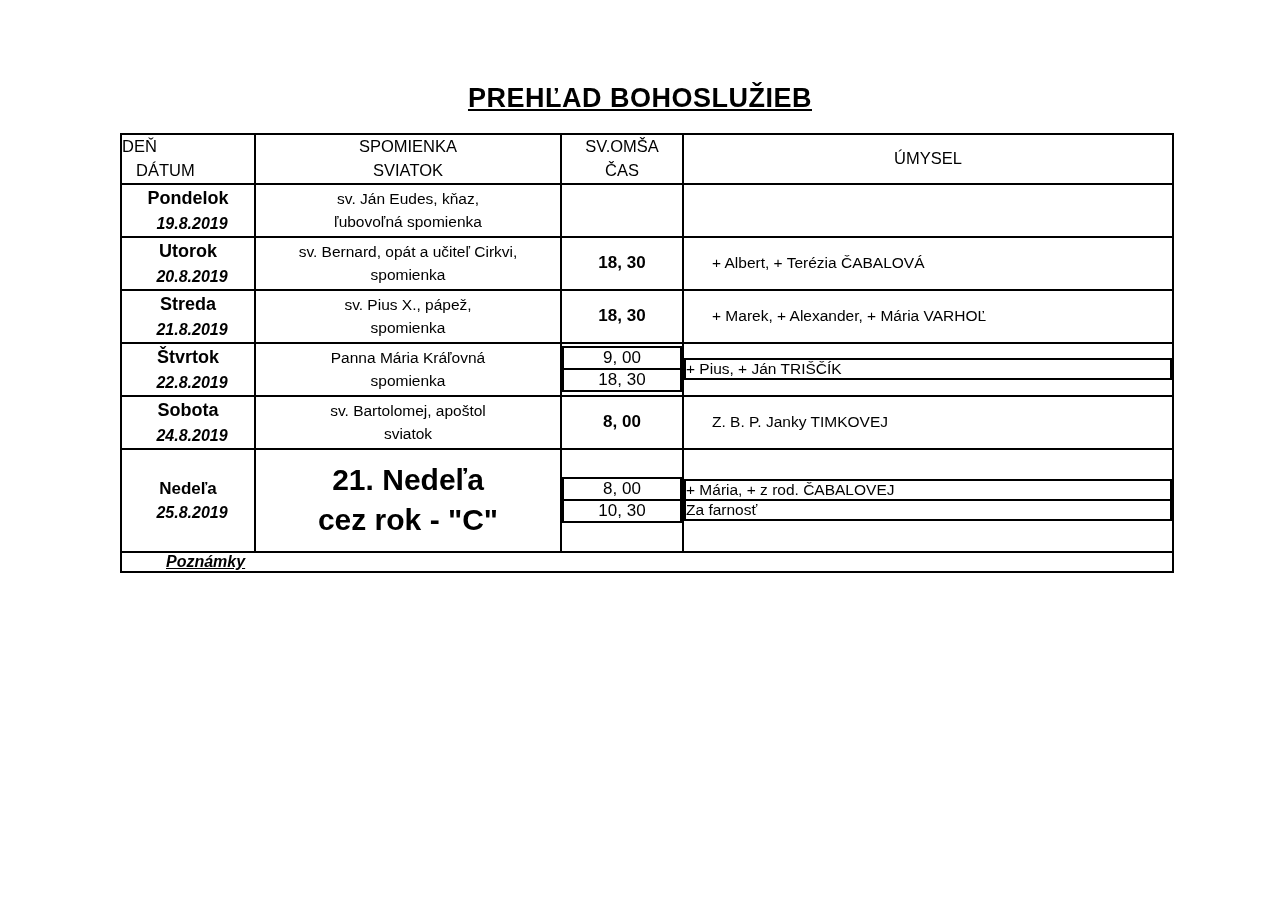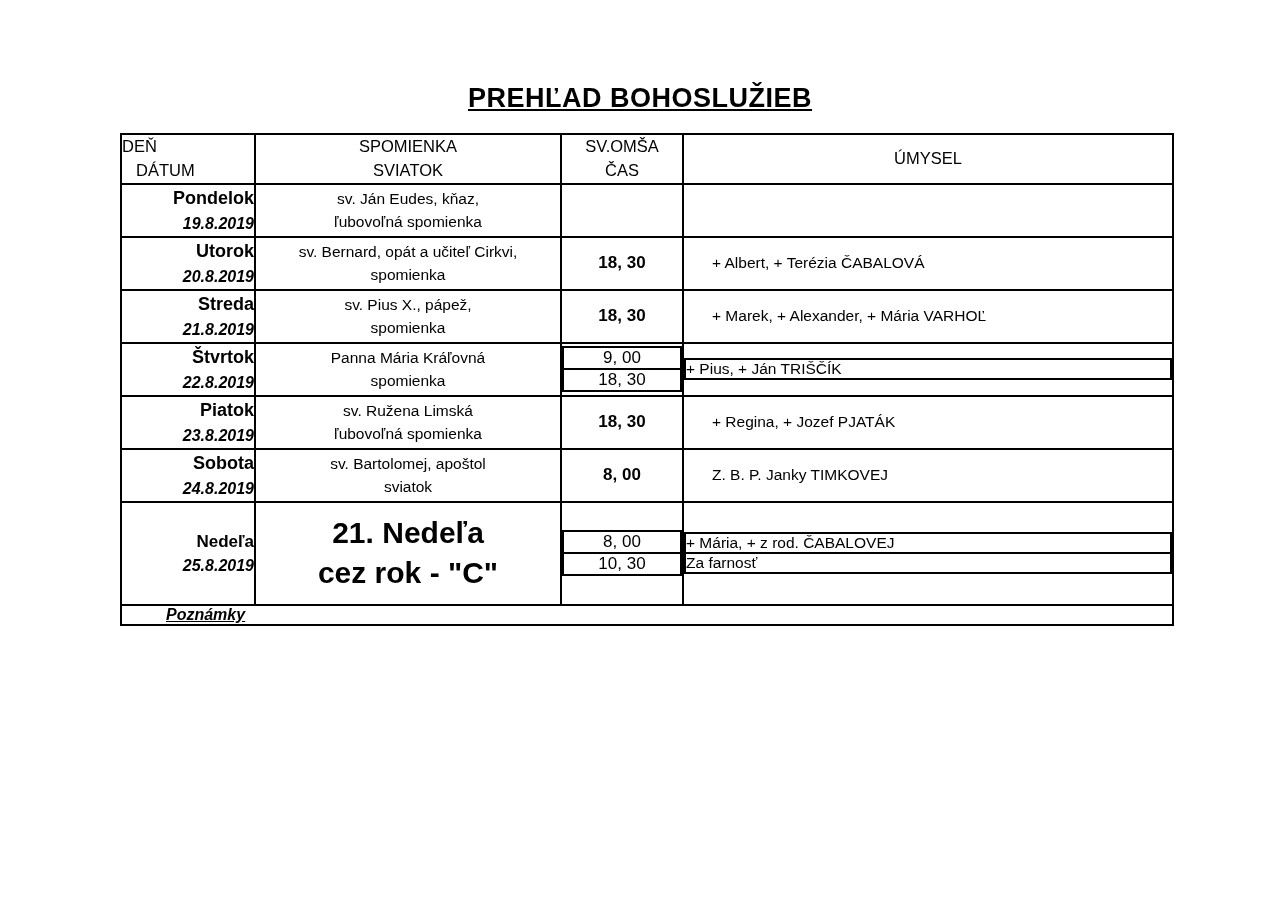--- a/index.html
+++ b/index.html
@@ -67,21 +67,21 @@
     padding: 7px 4px;
     font-size: 16.5px;
     font-weight: bold;
     line-height: 1.45;
     text-align: center;
   }
 
   
   .day-cell {
     padding: 6px 0 8px 8px;
-    text-align: right;
+    text-align: center;
     line-height: 1.5;
   }
   .day-name {
     font-size: 18px;
     font-weight: bold;
     display: block;
   }
   .day-date {
     font-size: 16px;
     font-weight: bold;
@@ -260,36 +260,20 @@
             <table class="sub-table">
               <tbody>
               <tr>
                     <td class="intent-cell">+  Pius,  +  Ján TRIŠČÍK</td>
                   </tr>
             </tbody>
               </table>
           </td>
         </tr>
 
-        <tr>
-          <td class="day-cell">
-            <span class="day-name">Piatok</span>
-            <span class="day-date">23.8.2019</span>
-          </td>
-          <td class="feast-cell">
-            <span>sv. Ružena Limská</span>
-            <span class="l2">ľubovoľná spomienka</span>
-          </td>
-          <td>
-            <div class="time-cell">18, 30</div>
-          </td>
-          <td>
-            <div class="intent-cell">+  Regina,  +  Jozef PJATÁK</div>
-          </td>
-        </tr>
 
         <tr>
           <td class="day-cell">
             <span class="day-name">Sobota</span>
             <span class="day-date">24.8.2019</span>
           </td>
           <td class="feast-cell">
             <span>sv. Bartolomej, apoštol</span>
             <span class="l2">sviatok</span>
           </td>

